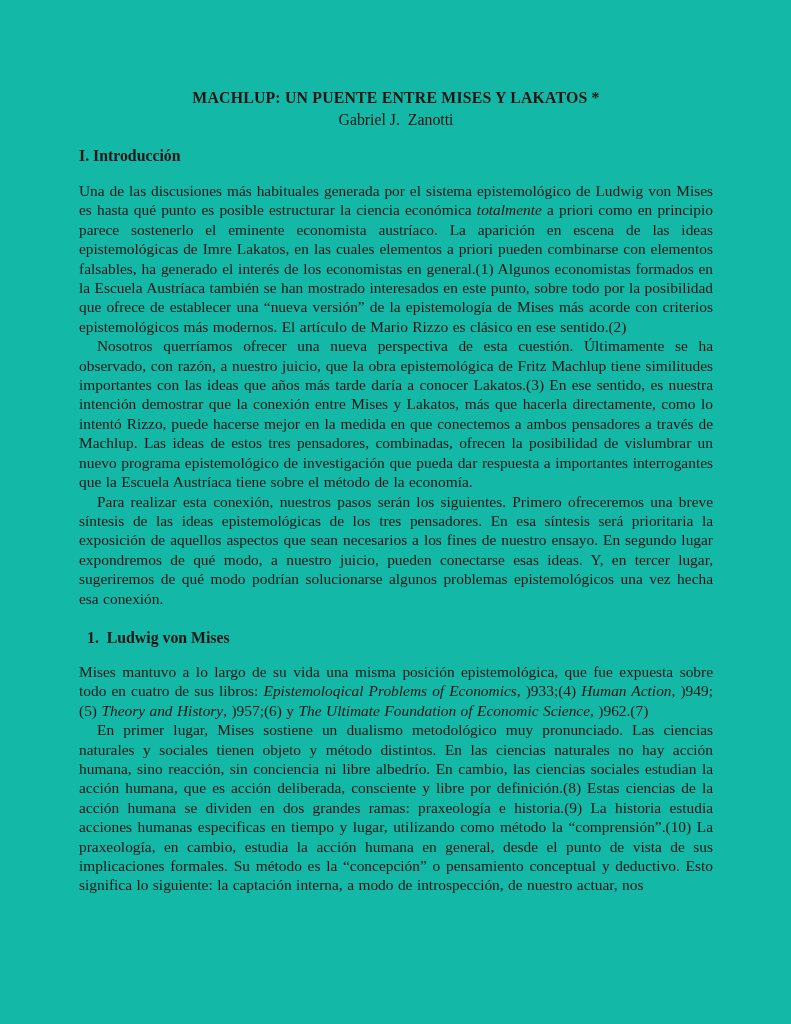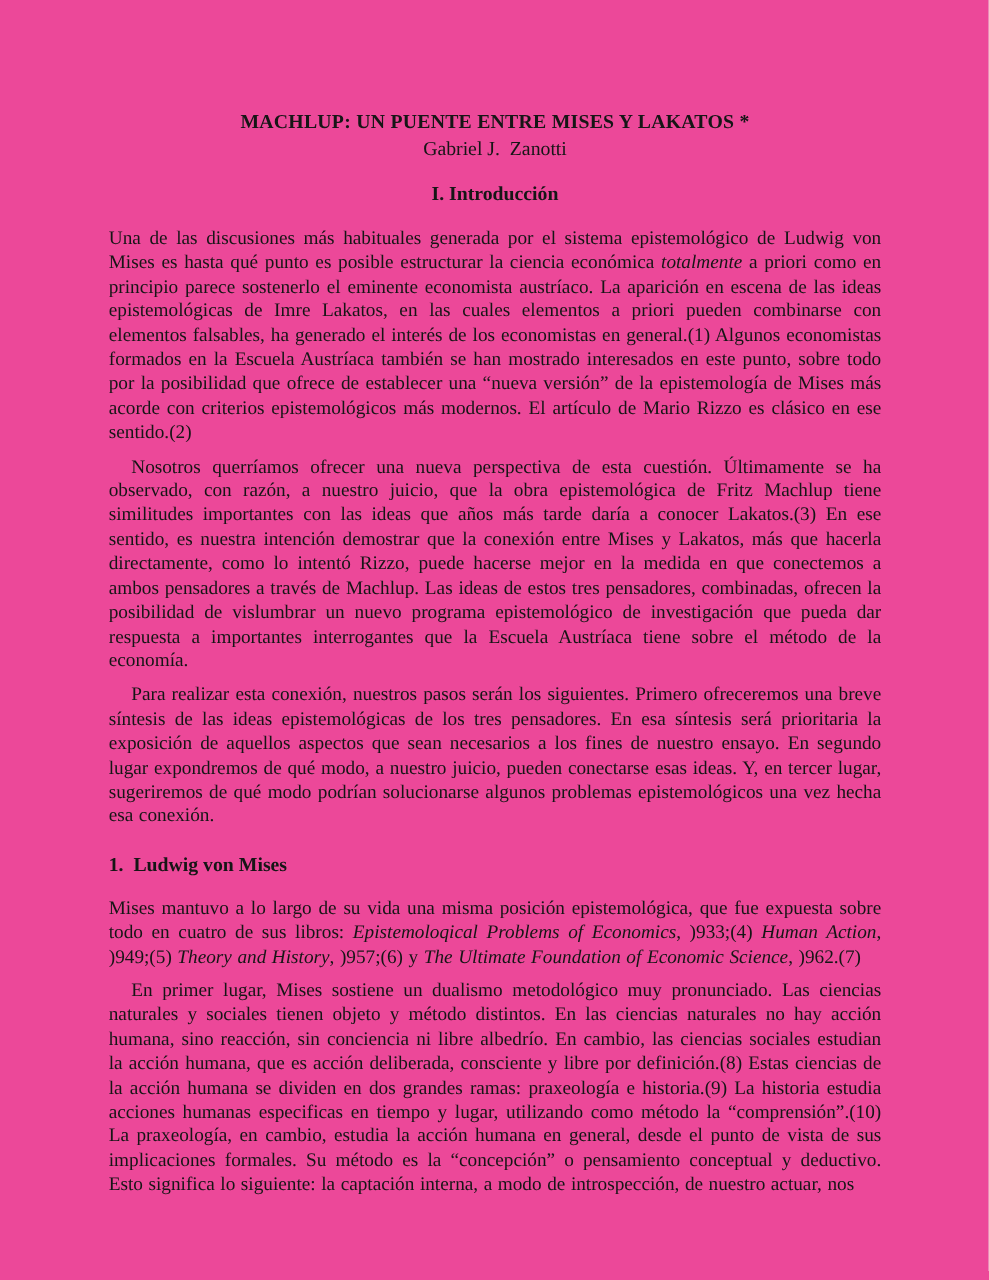--- a/index.html
+++ b/index.html
@@ -5,21 +5,21 @@
   html, body {
     margin: 0;
     padding: 0;
     background: #e8e8e8;
   }
   .page {
     position: relative;
     width: 791px;
     height: 1024px;
     margin: 0 auto;
-    background: #ec4899;
+    background: #14b8a6;
     color: #161616;
     font-family: "Liberation Serif", "DejaVu Serif", serif;
     overflow: hidden;
   }
   .inner {
     position: absolute;
     left: 79px;
     top: 88px;
     width: 634px;
   }
@@ -30,36 +30,36 @@
     letter-spacing: 0.2px;
     line-height: 20px;
   }
   .author {
     text-align: center;
     font-size: 15.8px;
     line-height: 20px;
     margin-top: 2px;
   }
   .section-heading {
-    text-align: center;
+    text-align: left;
     font-weight: bold;
     font-size: 15.8px;
     line-height: 20px;
     margin: 16px 0 15px 0;
   }
   .subheading {
     font-weight: bold;
     font-size: 15.8px;
     line-height: 20px;
     margin: 20px 0 14px 0;
     padding-left: 8px;
     font-family: Liberation Serif, serif;
   }
   .para {
-    margin: 8px;
+    margin: 0;
     font-size: 15.4px;
     line-height: 19.4px;
     text-align: justify;
     word-spacing: 0.6px;
   }
   .para.indent {
     text-indent: 18px;
   }
   .para em {
     font-style: italic;

